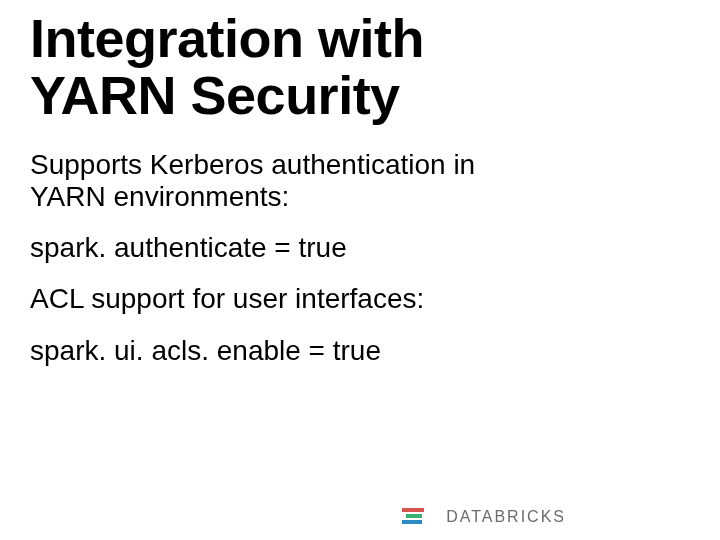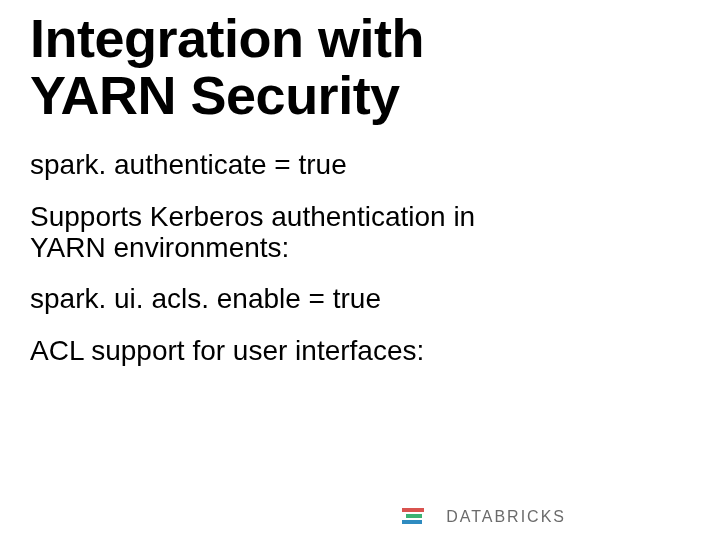--- a/index.html
+++ b/index.html
@@ -14,24 +14,24 @@
   .logo-mark .b2 { top: 6px; width: 16px; background: #3bb273; left: 4px; }
   .logo-mark .b3 { top: 12px; width: 20px; background: #2e8bc0; }
   .logo-text { font-size: 16px; letter-spacing: 2px; color: #6b6b6b; font-weight: 400; }
 </style>
 </head>
 <body>
 
 <div class="slide">
   <h1 class="title">Integration with YARN Security</h1>
   <div class="body">
+    <p>Supports Kerberos authentication in YARN environments:</p>
     <p>spark. authenticate = true</p>
-    <p>Supports Kerberos authentication in YARN environments:</p>
+    <p>ACL support for user interfaces:</p>
     <p>spark. ui. acls. enable = true</p>
-    <p>ACL support for user interfaces:</p>
   </div>
   <div class="logo">
     <span class="logo-mark">
       <span class="b1"></span>
         <span class="b2"></span>
         <span class="b3"></span>
     </span>
     <span class="logo-text">DATABRICKS</span>
   </div>
 </div>

